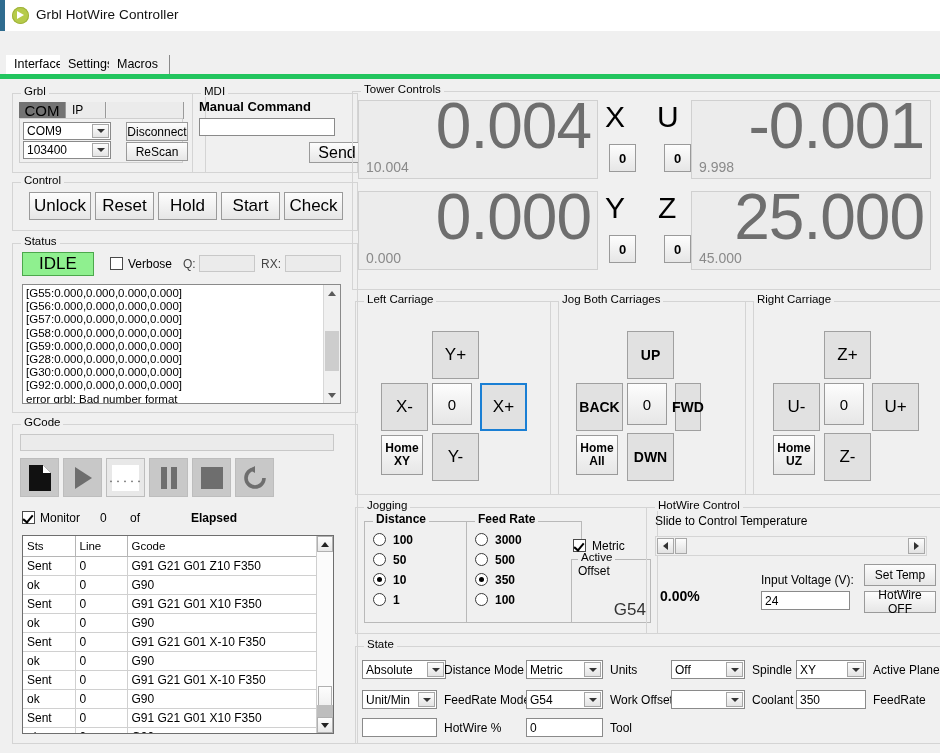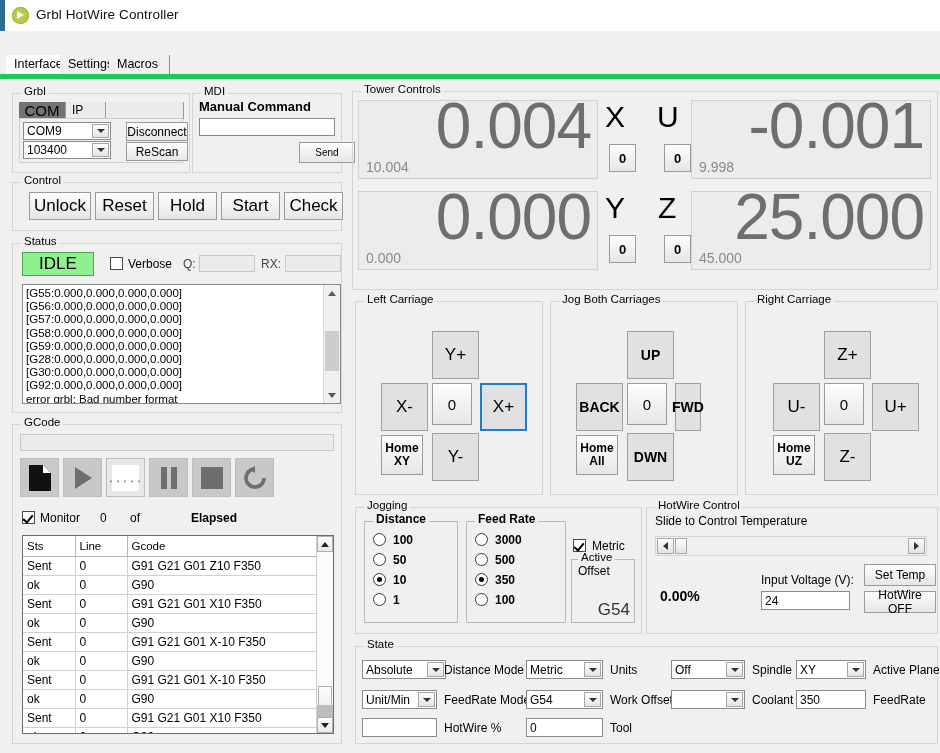--- a/index.html
+++ b/index.html
@@ -29,21 +29,21 @@
      background-size:3px 4px;}
   .menu-item{position:absolute;top:4px;height:17px;line-height:17px;padding:0 7px;font-size:12.5px;color:#111;cursor:default;}
 
   
   .tabstrip{position:absolute;left:0;top:55px;width:940px;height:19px;background:#f0f0f0;}
   .tab{position:absolute;top:0;height:19px;line-height:18px;font-size:12.5px;color:#000;
        padding:0 8px;border-right:1px solid #8a8a8a;background:#f0f0f0;}
   .tab.active{background:#ffffff;}
 
   
-  .grp{position:absolute;border:1px solid #d4d4d4;background:transparent;}
+  .grp{position:absolute;border:1px solid #d4d4d4;background:transparent;padding-left:16px;}
   .grp > .cap{position:absolute;top:-8px;left:8px;background:#f0f0f0;padding:0 3px;font-size:11.5px;color:#000;line-height:11px;}
 
   
   .btn{
     background:#e1e1e1;border:1px solid #adadad;color:#000;
     font-family:"Liberation Sans",sans-serif;
     display:flex;align-items:center;justify-content:center;text-align:center;
     box-sizing:border-box;cursor:default;user-select:none;margin-left:8px;
   }
   .btn.win{background:linear-gradient(#fdfdfd,#e6e6e6);border:1px solid #9a9a9a;}
@@ -151,21 +151,21 @@
       <span class="arrowbox"></span>
     </div>
     <div class="btn win" style="position:absolute;left:105px;top:28px;width:62px;height:19px;font-size:12px">Disconnect</div>
     <div class="btn win" style="position:absolute;left:105px;top:48px;width:62px;height:19px;font-size:12px">ReScan</div>
   </div>
 
   <div class="grp" style="left:192px;top:93px;width:148px;height:78px">
     <span class="cap">MDI</span>
     <div style="position:absolute;left:6px;top:5px;font-size:13px;font-weight:bold;">Manual Command</div>
     <div class="txt" style="position:absolute;left:6px;top:24px;width:136px;height:18px" placeholder=""></div>
-    <div class="btn win" style="position:absolute;left:98px;top:48px;width:56px;height:21px;font-size:10px">Send</div>
+    <div class="btn win" style="position:absolute;left:108px;top:48px;width:56px;height:21px;font-size:16px">Send</div>
   </div>
 
   <div class="grp" style="left:12px;top:182px;width:328px;height:47px">
     <span class="cap">Control</span>
     <div class="btn win" style="position:absolute;left:8px;top:9px;width:62px;height:28px;font-size:17px">Unlock</div>
     <div class="btn win" style="position:absolute;left:74px;top:9px;width:59px;height:28px;font-size:17px">Reset</div>
     <div class="btn win" style="position:absolute;left:137px;top:9px;width:59px;height:28px;font-size:17px">Hold</div>
     <div class="btn win" style="position:absolute;left:200px;top:9px;width:59px;height:28px;font-size:17px">Start</div>
     <div class="btn win" style="position:absolute;left:263px;top:9px;width:59px;height:28px;font-size:17px">Check</div>
   </div>

